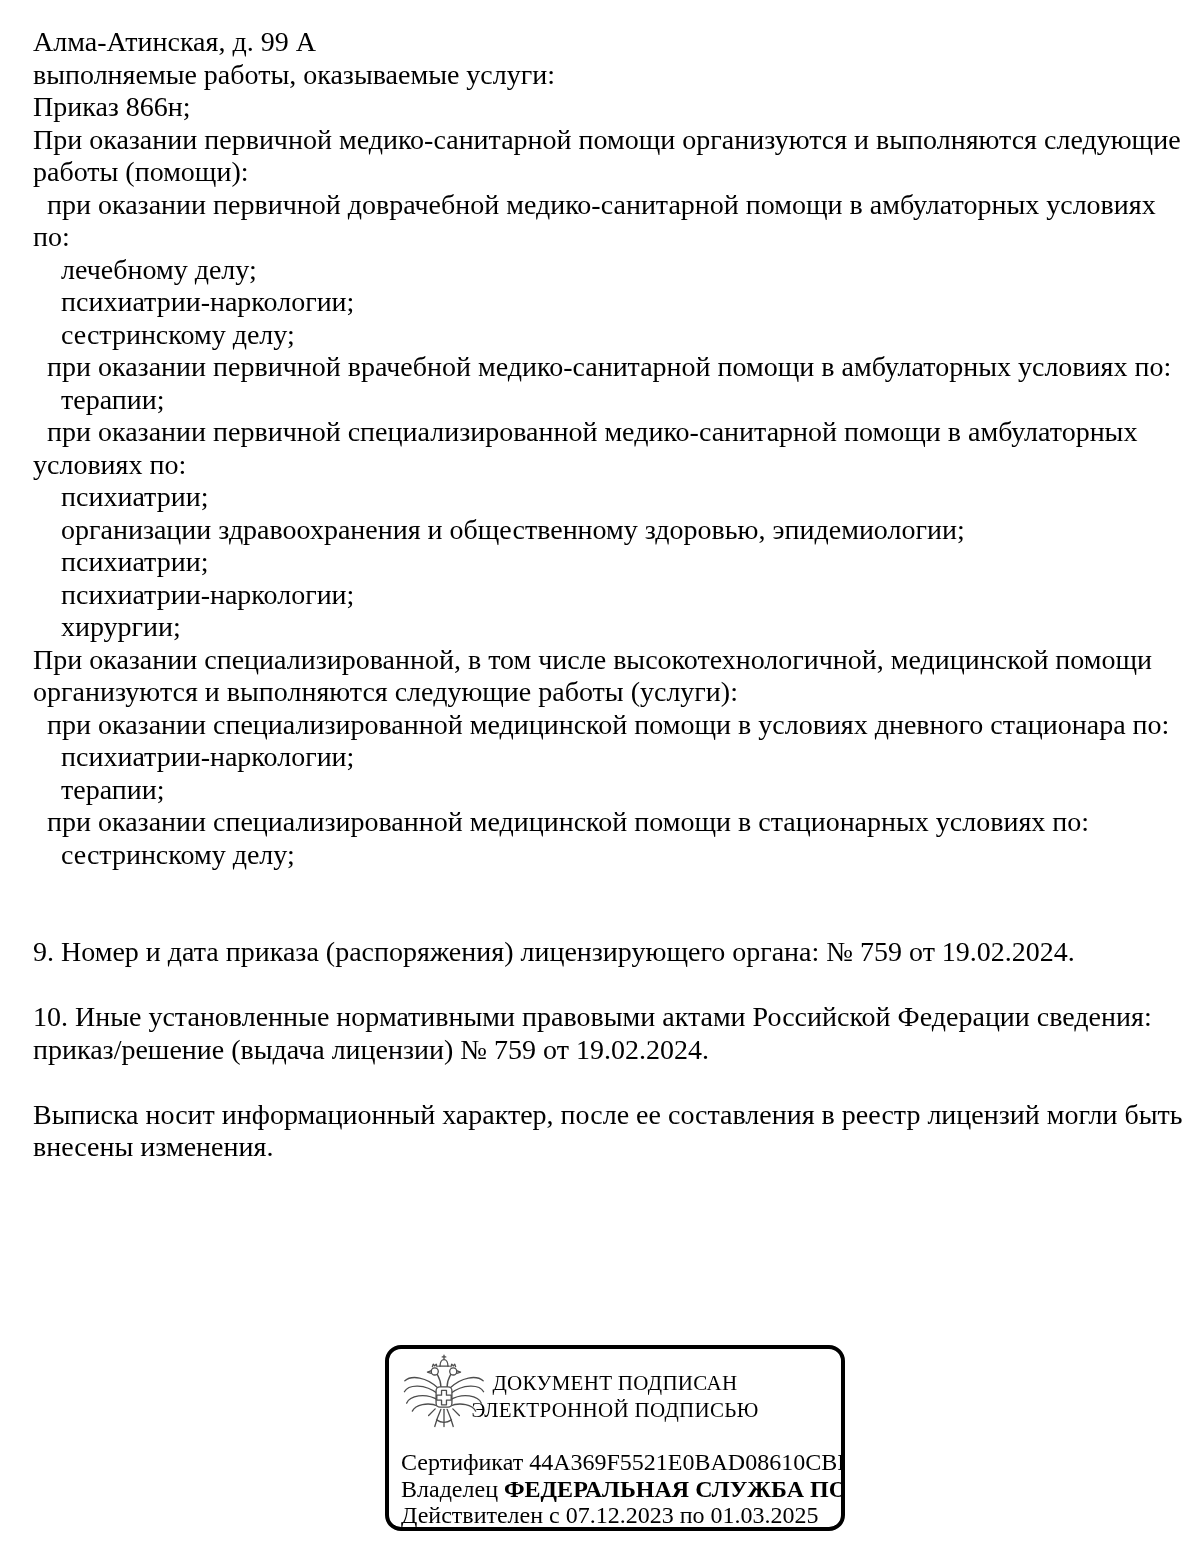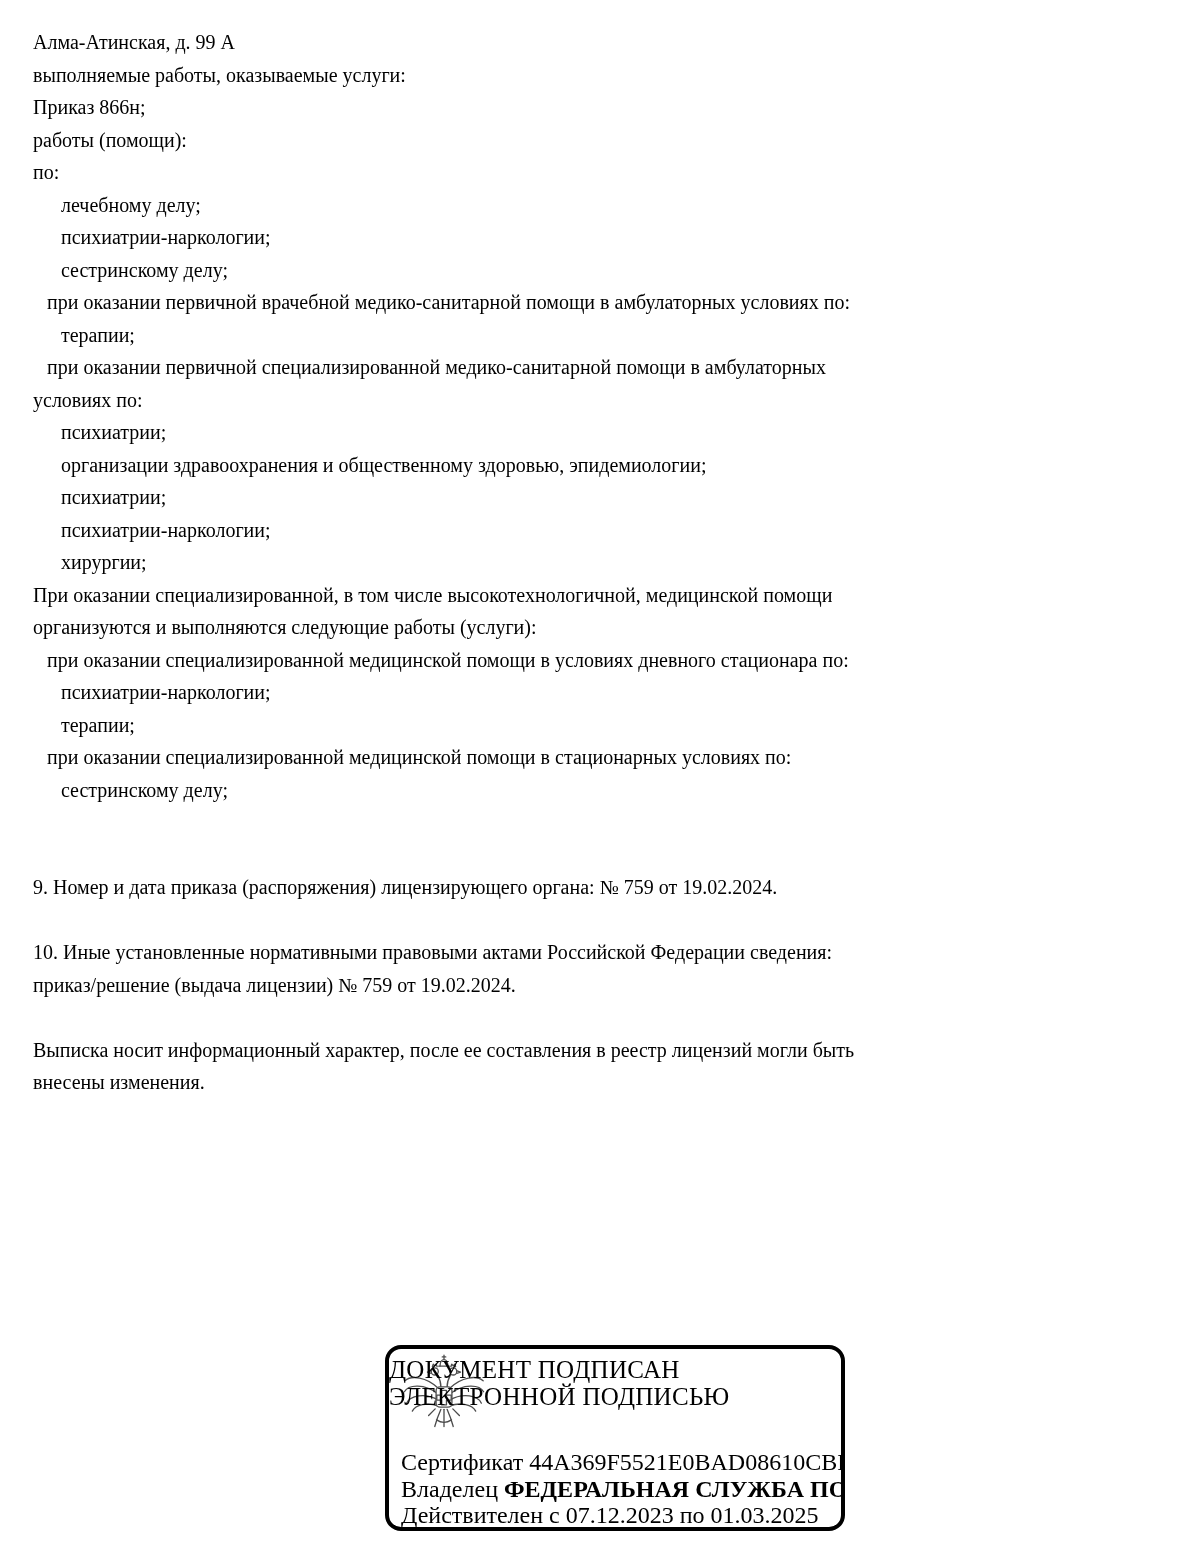--- a/index.html
+++ b/index.html
@@ -11,21 +11,21 @@
     color: #000000;
     font-family: "Liberation Serif", "DejaVu Serif", serif;
     overflow: hidden;
   }
   
   .doc {
     position: absolute;
     left: 33px;
     top: 26px;
     right: 16px;
-    font-size: 20px;
+    font-size: 28px;
     line-height: 32.5px;
   }
   .line { white-space: pre; min-height: 32.5px; }
   .indent-0 { padding-left: 0; }
   .indent-1 { padding-left: 14px; }
   .indent-2 { padding-left: 28px; }
 
   
   .stamp {
     position: absolute;
@@ -42,22 +42,23 @@
     position: absolute;
     left: 11px;
     top: 4px;
     width: 88px;
     height: 88px;
   }
   .stamp-title {
     position: absolute;
     left: 0;
     right: 0;
-    top: 7px;
-    font-size: 25px;
+    top: 21px;
+    text-align: center;
+    font-size: 21px;
     line-height: 27px;
     letter-spacing: 0.3px;
   }
   .stamp-info {
     position: absolute;
     left: 12px;
     right: 0;
     top: 100px;
     font-size: 24px;
     line-height: 26.5px;
@@ -67,21 +68,23 @@
 </style>
 </head>
 <body>
 
 <div class="page">
 
   <div class="doc">
       <div class="line indent-0">Алма-Атинская, д. 99 А</div>
       <div class="line indent-0">выполняемые работы, оказываемые услуги:</div>
       <div class="line indent-0">Приказ 866н;</div>
+      <div class="line indent-0">При оказании первичной медико-санитарной помощи организуются и выполняются следующие</div>
       <div class="line indent-0">работы (помощи):</div>
+      <div class="line indent-1">при оказании первичной доврачебной медико-санитарной помощи в амбулаторных условиях</div>
       <div class="line indent-0">по:</div>
       <div class="line indent-2">лечебному делу;</div>
       <div class="line indent-2">психиатрии-наркологии;</div>
       <div class="line indent-2">сестринскому делу;</div>
       <div class="line indent-1">при оказании первичной врачебной медико-санитарной помощи в амбулаторных условиях по:</div>
       <div class="line indent-2">терапии;</div>
       <div class="line indent-1">при оказании первичной специализированной медико-санитарной помощи в амбулаторных</div>
       <div class="line indent-0">условиях по:</div>
       <div class="line indent-2">психиатрии;</div>
       <div class="line indent-2">организации здравоохранения и общественному здоровью, эпидемиологии;</div>

